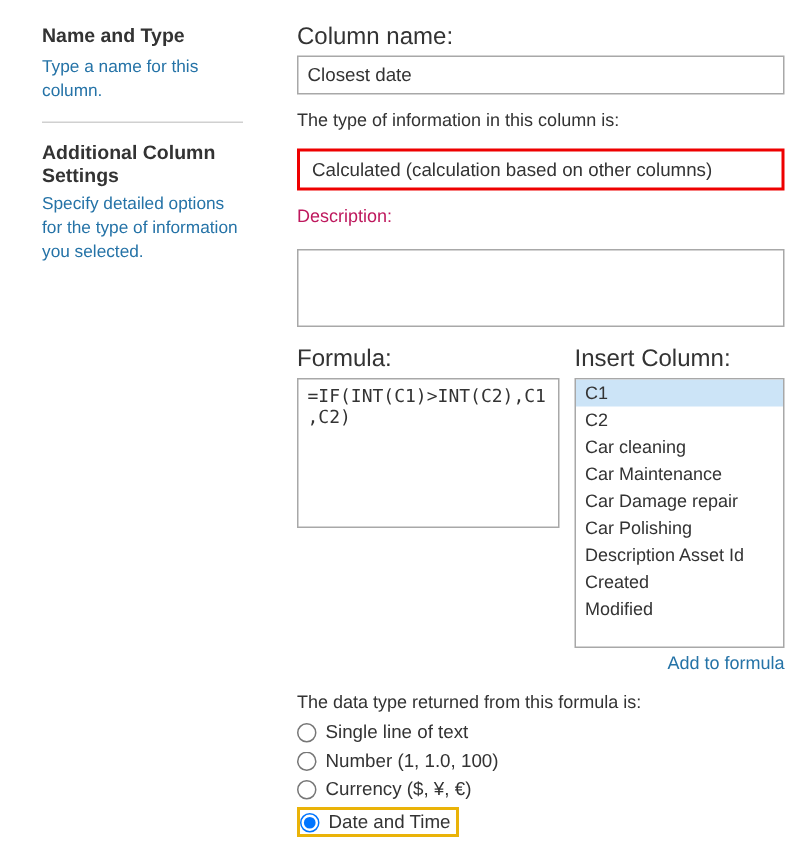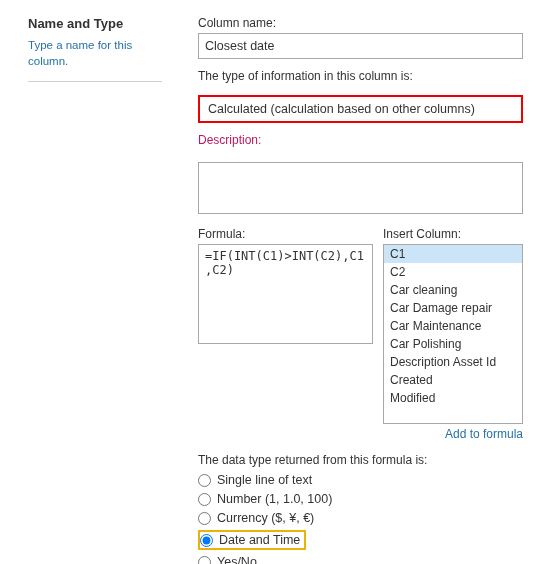--- a/index.html
+++ b/index.html
@@ -30,21 +30,21 @@
       font-weight: 600;
       color: #333;
       margin-bottom: 6px;
     }
     .section-desc {
       font-size: 11.5px;
       color: #2573a7;
       line-height: 1.4;
     }
     .field-label {
-      font-size: 12px;
+      font-size: 16px;
       color: #333;
       margin-bottom: 3px;
       display: block;
     }
     .text-input {
       width: 100%;
       border: 1px solid #a8a8a8;
       padding: 4px 6px;
       font-size: 12.5px;
       color: #333;
@@ -174,20 +174,22 @@
 <body>
 
 <div class="layout">
 
   <div class="left-panel">
     <div class="section-title">Name and Type</div>
     <div class="section-desc">Type a name for this column.</div>
 
     <div class="divider"></div>
 
+    <div class="additional-title">Additional Column Settings</div>
+    <div class="additional-desc">Specify detailed options for the type of information you selected.</div>
   </div>
 
   <div class="right-panel">
     
     <label class="field-label">Column name:</label>
     <input type="text" class="text-input" value="Closest date" style="">
 
     
     <div style="margin-top:10px; font-size:12px; color:#333;">The type of information in this column is:</div>
     <div class="type-box">Calculated (calculation based on other columns)</div>
@@ -201,22 +203,22 @@
       <div class="formula-col">
         <span class="field-label">Formula:</span>
         <textarea class="formula-area" style="">=IF(INT(C1)&gt;INT(C2),C1,C2)</textarea>
       </div>
       <div class="insert-col">
         <span class="field-label">Insert Column:</span>
         <div class="listbox" id="listbox">
             <div class="listbox-item selected">C1</div>
             <div class="listbox-item">C2</div>
             <div class="listbox-item">Car cleaning</div>
+            <div class="listbox-item">Car Maintenance</div>
             <div class="listbox-item">Car Damage repair</div>
-            <div class="listbox-item">Car Maintenance</div>
             <div class="listbox-item">Car Polishing</div>
             <div class="listbox-item">Description Asset Id</div>
             <div class="listbox-item">Created</div>
             <div class="listbox-item">Modified</div>
           </div>
         <a href="#" class="add-formula-link">Add to formula</a>
       </div>
     </div>
 
     

